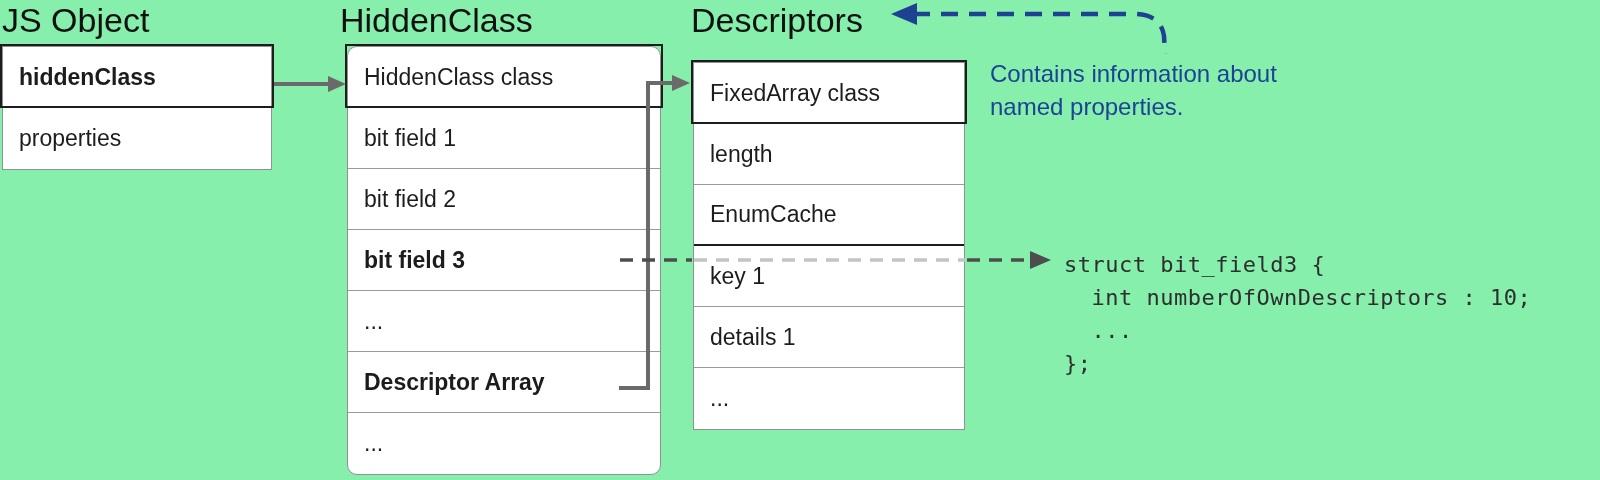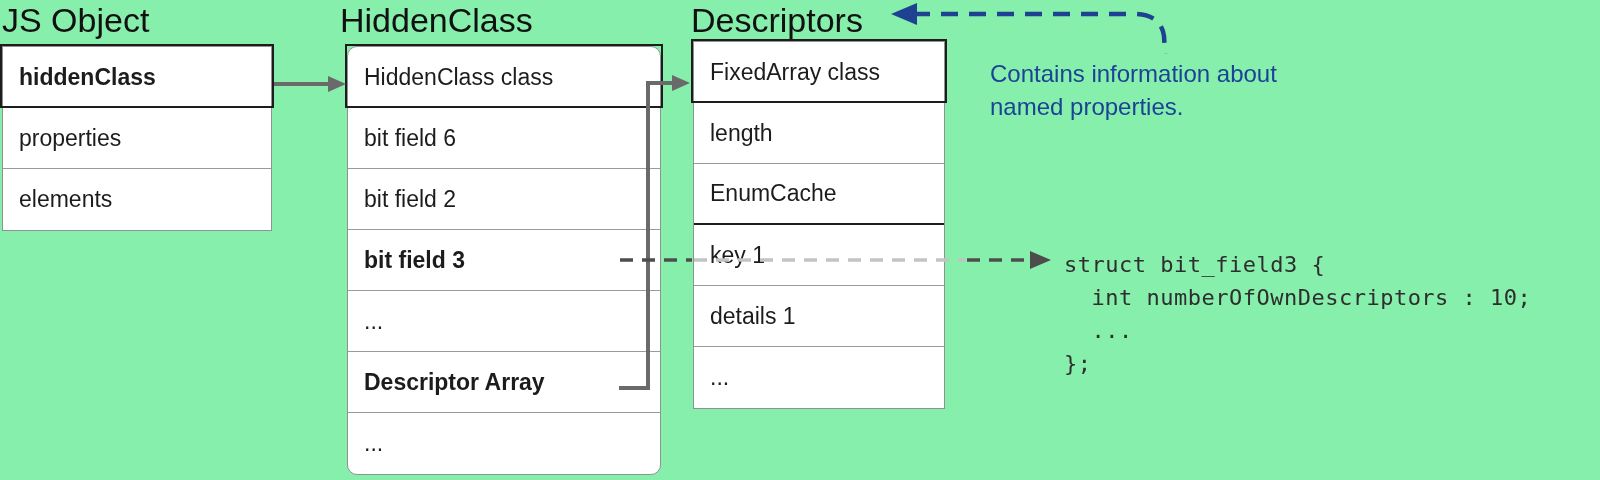--- a/index.html
+++ b/index.html
@@ -78,34 +78,33 @@
 
 <div id="canvas">
 
   <div class="col-title" style="left:2px;">JS Object</div>
   <div class="col-title" style="left:340px;">HiddenClass</div>
   <div class="col-title" style="left:691px;">Descriptors</div>
 
   <div class="tbl" style="left:2px; top:46px; width:270px;">
     <div class="row bold dark-outline">hiddenClass</div>
     <div class="row">properties</div>
-    <div class="row">elements</div>
   </div>
 
   <div class="tbl" style="left:347px; top:46px; width:314px;border-radius:10px;">
     <div class="row dark-outline">HiddenClass class</div>
-    <div class="row">bit field 6</div>
+    <div class="row">bit field 1</div>
     <div class="row">bit field 2</div>
     <div class="row bold">bit field 3</div>
     <div class="row">...</div>
     <div class="row bold">Descriptor Array</div>
     <div class="row">...</div>
   </div>
 
-  <div class="tbl" style="left:693px; top:41px; width:252px;">
+  <div class="tbl" style="left:693px; top:62px; width:272px;">
     <div class="row dark-outline">FixedArray class</div>
     <div class="row">length</div>
     <div class="row dark-bottom">EnumCache</div>
     <div class="row">key 1</div>
     <div class="row">details 1</div>
     <div class="row">...</div>
   </div>
 
   <div id="annotation">
     <div>Contains information about</div>

